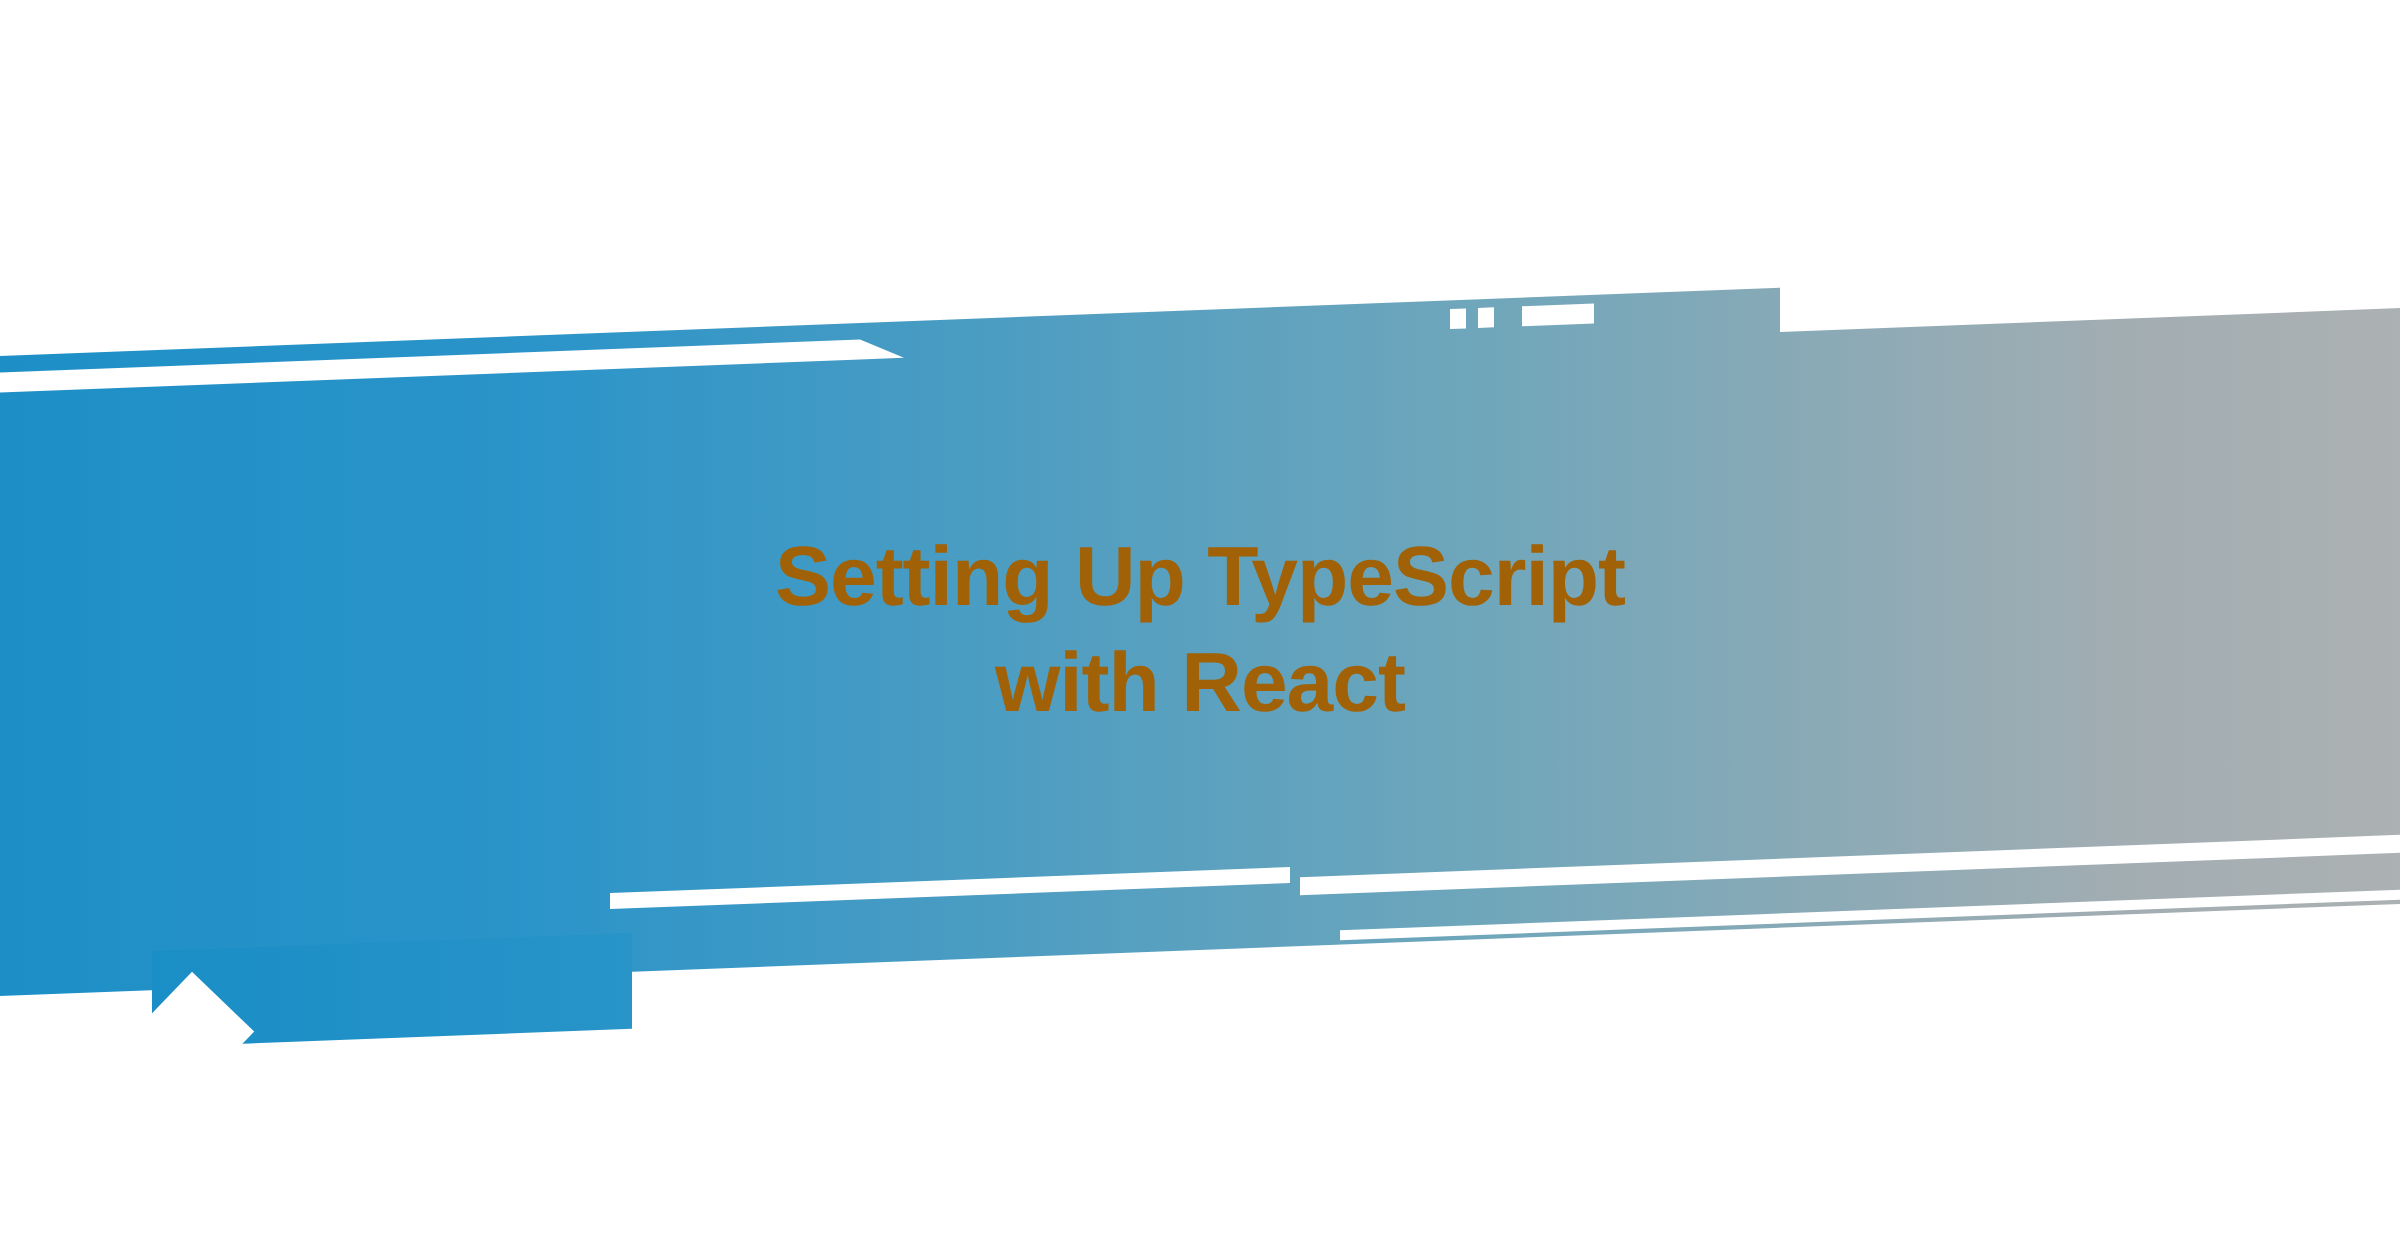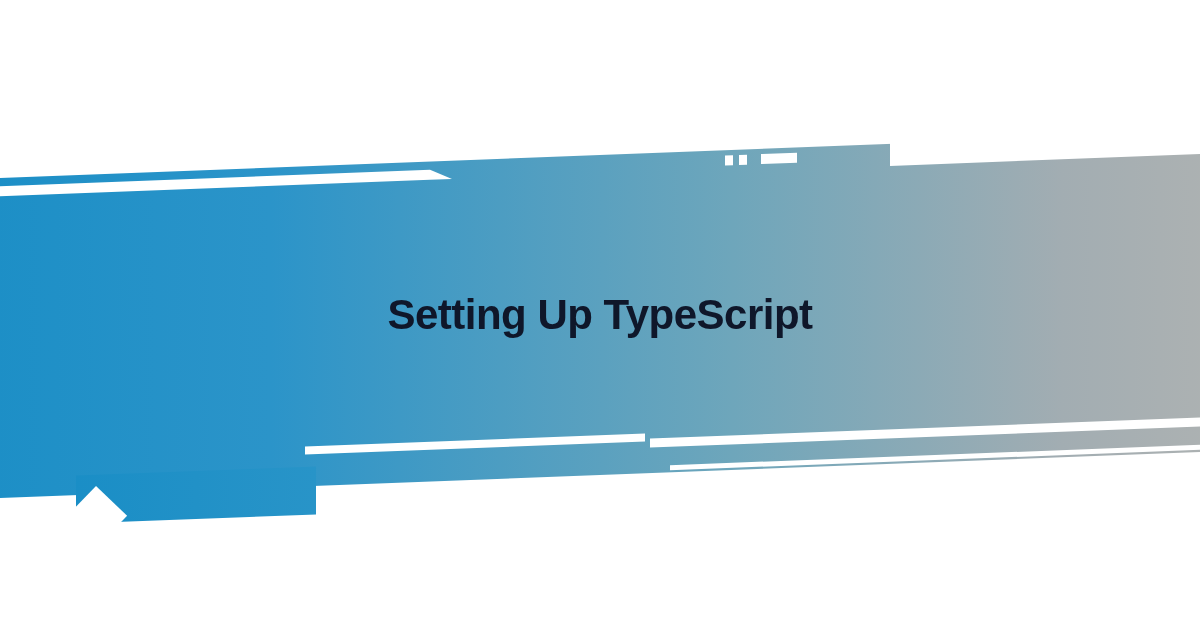--- a/index.html
+++ b/index.html
@@ -136,21 +136,21 @@
       position: absolute;
       top: 50%;
       left: 50%;
       transform: translate(-50%, -50%);
       text-align: center;
       z-index: 10;
     }
     .title {
       font-size: 42px;
       font-weight: 700;
-      color: #0f172a;
+      color: #a16207;
       line-height: 1.25;
       letter-spacing: -0.5px;
     }
   </style>
 </head>
 <body>
 
 <div class="banner"></div>
 <div class="notch-tr"></div>
 <div class="accent-tl"></div>
@@ -160,14 +160,15 @@
 </div>
 <div class="line-bm"></div>
 <div class="line-br"></div>
 <div class="line-br2"></div>
 <div class="protrude-bl"></div>
 <div class="protrude-bl-cut"></div>
 
 <div class="title-wrap">
   <div class="title">
     <span>Setting Up TypeScript</span><br>
+    <span>with React</span>
   </div>
 </div>
 
 </body></html>

